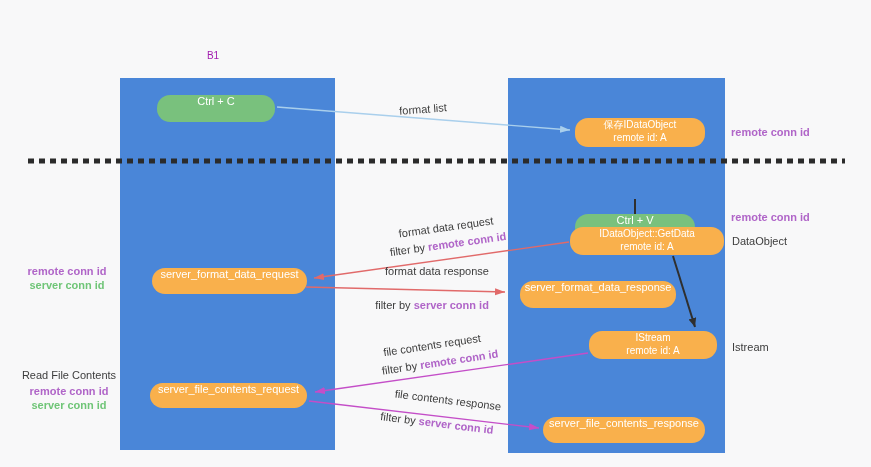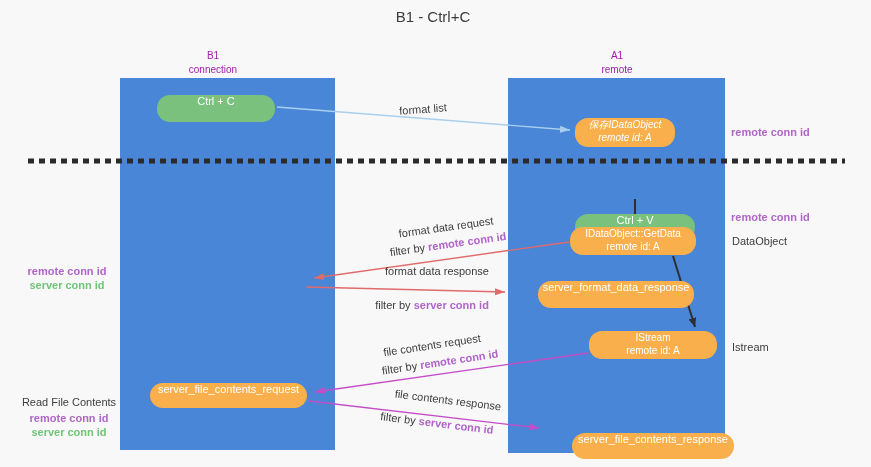--- a/index.html
+++ b/index.html
@@ -35,30 +35,24 @@
   .s-mag{stroke:var(--arrow-magenta);stroke-width:1.4;} .f-mag{fill:var(--arrow-magenta);}
   .s-blk{stroke:var(--arrow-black);stroke-width:2;}   .f-blk{fill:var(--arrow-black);}
   .s-dash{stroke:#2b2b2b;stroke-width:5;stroke-dasharray:6 5;}
 </style>
 </head>
 <body>
 
 <div class="canvas">
 
   <div class="title">
-    <div>B1 - Ctrl+C</div>
   </div>
 
   <div class="lifehead" style="left:153px;top:49px;">
     <div>B1</div>
-    <div>connection</div>
-  </div>
-  <div class="lifehead" style="left:557px;top:49px;">
-    <div>A1</div>
-    <div>remote</div>
   </div>
 
   <div class="panel" style="left:120px;top:78px;width:215px;height:372px;"></div>
   <div class="panel" style="left:508px;top:78px;width:217px;height:375px;"></div>
 
   <svg class="layer" width="871" height="467" viewBox="0 0 871 467">
     <defs>
       <marker id="ah-blue" markerWidth="11" markerHeight="8" refX="10" refY="3.5" orient="auto" markerUnits="userSpaceOnUse">
         <path d="M0,0 L10,3.5 L0,7 Z" class="f-blue"></path>
       </marker>
@@ -79,49 +73,52 @@
     <line x1="569" y1="242" x2="314" y2="278" class="s-red" marker-end="url(#ah-red)"></line>
     <line x1="306" y1="287" x2="505" y2="292" class="s-red" marker-end="url(#ah-red)"></line>
     <line x1="588" y1="353" x2="315" y2="392" class="s-mag" marker-end="url(#ah-mag)"></line>
     <line x1="309" y1="401" x2="539" y2="428" class="s-mag" marker-end="url(#ah-mag)"></line>
   </svg>
 
   <div class="box green" style="left:157px;top:95px;width:118px;height:27px;">
     <span class="one">Ctrl + C</span>
   </div>
 
-  <div class="box orange" style="left:575px;top:118px;width:100px;height:29px;font-style:italic;">
+  <div class="box orange" style="left:575px;top:118px;width:130px;height:29px;">
     <div class="l2">保存IDataObject</div>
     <div class="l2">remote id: A</div>
   </div>
 
   <div class="box green" style="left:575px;top:172px;width:120px;height:26px;margin-top:42px;">
     <span class="one">Ctrl + V</span>
   </div>
 
-  <div class="box orange" style="left:570px;top:227px;width:126px;height:28px;">
+  <div class="box orange" style="left:570px;top:227px;width:154px;height:28px;">
     <div class="l2">IDataObject::GetData</div>
     <div class="l2">remote id: A</div>
   </div>
 
+  <div class="box orange" style="left:152px;top:268px;width:155px;height:26px;">
+    <span class="one">server_format_data_request</span>
+  </div>
 
-  <div class="box orange" style="left:538px;top:281px;width:156px;height:27px;">
+  <div class="box orange" style="left:520px;top:281px;width:156px;height:27px;">
     <span class="one">server_format_data_response</span>
   </div>
 
   <div class="box orange" style="left:589px;top:331px;width:128px;height:28px;">
     <div class="l2">IStream</div>
     <div class="l2">remote id: A</div>
   </div>
 
   <div class="box orange" style="left:150px;top:383px;width:157px;height:25px;">
     <span class="one">server_file_contents_request</span>
   </div>
 
-  <div class="box orange" style="left:572px;top:417px;width:162px;height:26px;margin-top:16px;">
+  <div class="box orange" style="left:543px;top:417px;width:162px;height:26px;">
     <span class="one">server_file_contents_response</span>
   </div>
 
   <div class="elabel" style="left:423px;top:109px;--r:-4.5deg;">format list</div>
 
   <div class="elabel" style="left:446px;top:227px;--r:-8deg;">format data request</div>
   <div class="elabel" style="left:448px;top:244px;--r:-8deg;">
     <span>filter by</span>
     <span class="pl">remote conn id</span>
   </div>
@@ -147,19 +144,19 @@
   <div class="sidelabel purple" style="left:731px;top:126px;">remote conn id</div>
   <div class="sidelabel purple" style="left:731px;top:211px;">remote conn id</div>
   <div class="sidelabel" style="left:732px;top:235px;">DataObject</div>
   <div class="sidelabel" style="left:732px;top:341px;">Istream</div>
   <div class="sidelabel" style="left:740px;top:423px;margin-top:44px;">Write File Contents</div>
 
   <div class="lgroup" style="left:8px;top:264px;width:118px;">
     <div class="pl">remote conn id</div>
     <div class="gl">server conn id</div>
   </div>
-  <div class="lgroup" style="left:8px;top:396px;width:122px;">
+  <div class="lgroup" style="left:8px;top:369px;width:122px;">
     <div class="dark">Read File Contents</div>
     <div class="pl">remote conn id</div>
     <div class="gl">server conn id</div>
   </div>
 
 </div>
 
 </body></html>

